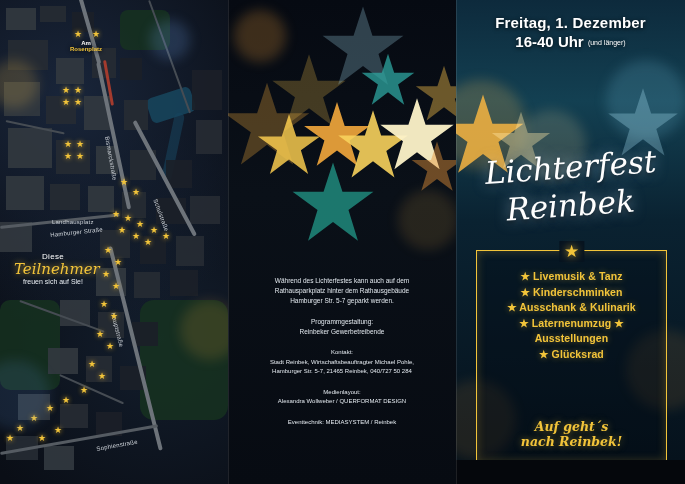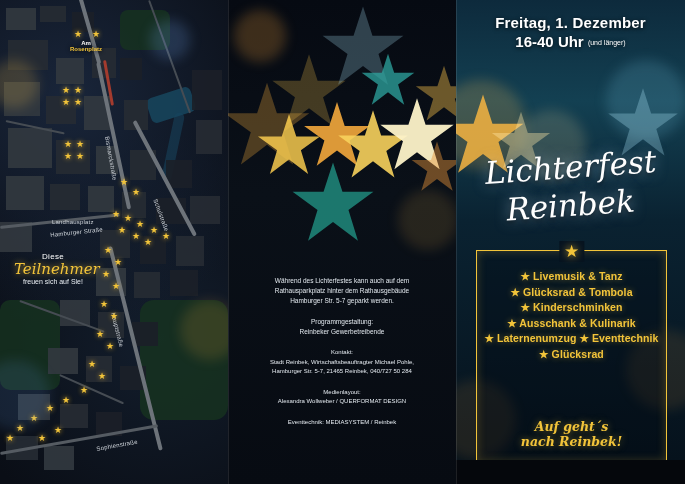--- a/index.html
+++ b/index.html
@@ -519,24 +519,23 @@
 
     <div class="title-block">
       <div class="title-1">Lichterfest</div>
       <div class="title-2">Reinbek</div>
     </div>
 
     <div class="prog-panel">
       <div class="prog-star">★</div>
       <ul class="prog-list">
         <li>★ Livemusik &amp; Tanz</li>
-        <li>★ Glücksrad &amp; Tombola</li>
         <li>★ Kinderschminken</li>
         <li>★ Ausschank &amp; Kulinarik</li>
-        <li>★ Laternenumzug  ★ Eventtechnik</li>
+        <li>★ Laternenumzug  ★ Ausstellungen</li>
         <li>★ Glücksrad</li>
       </ul>
       <div class="closing">
         <span>Auf geht´s</span><br>
         <span>nach Reinbek!</span>
       </div>
     </div>
   </div>
 
   <div class="fold" style="left:228px;"></div>

